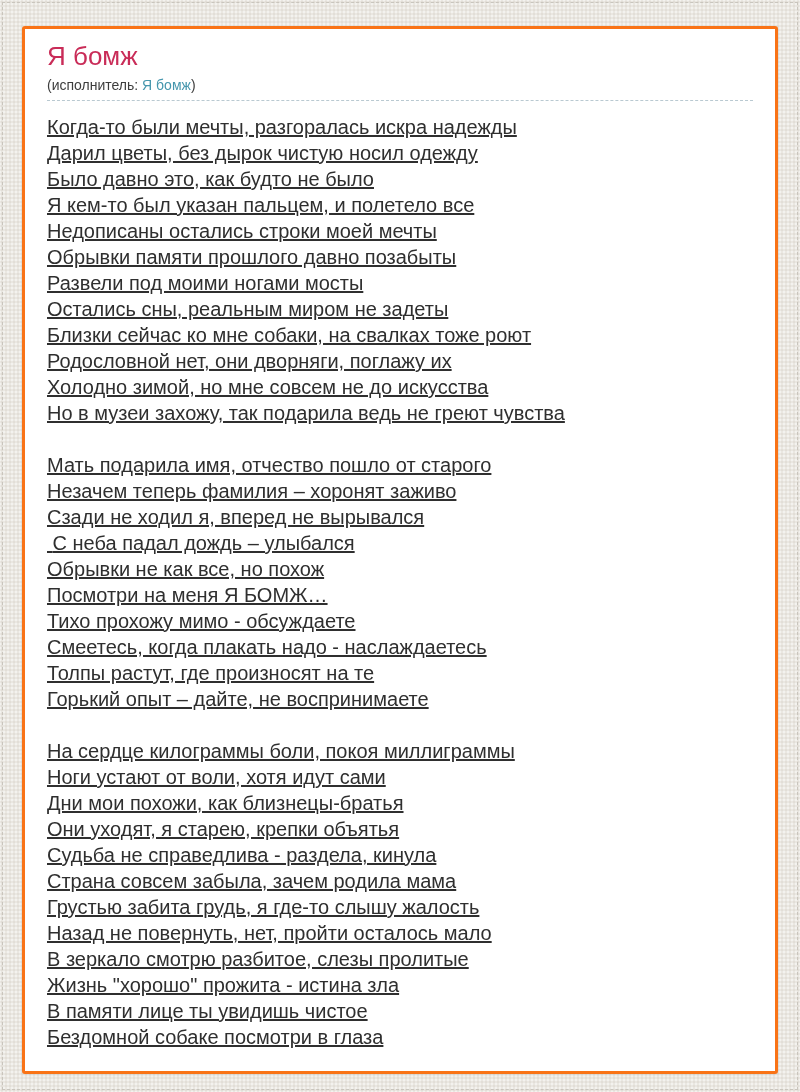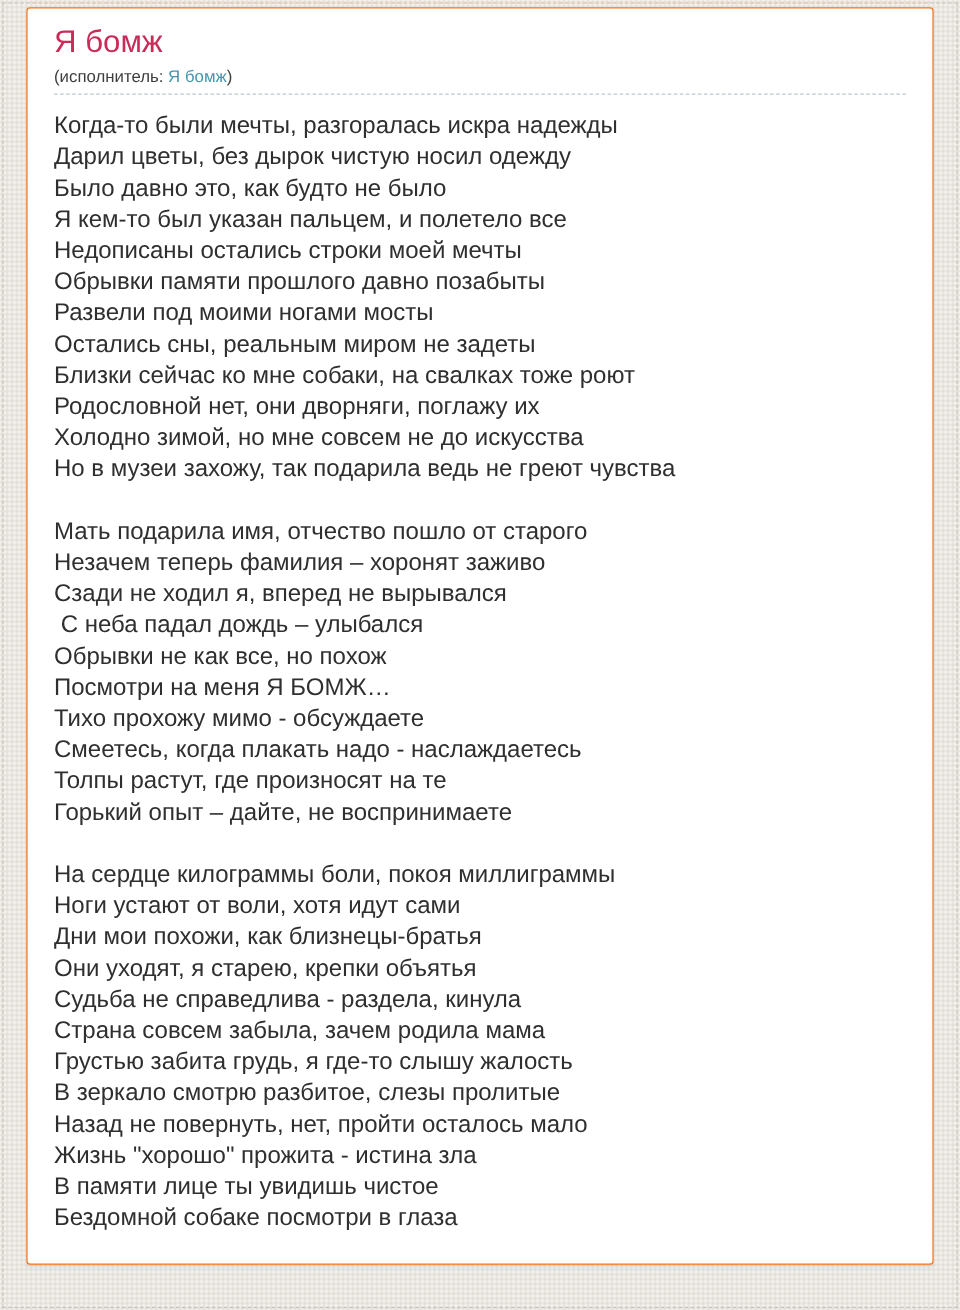--- a/index.html
+++ b/index.html
@@ -26,26 +26,26 @@
     position: absolute;
     left: 2px; top: 2px; right: 2px; bottom: 2px;
     border: 1px dashed #c9c5bd;
     pointer-events: none;
   }
 
   
   .card {
     position: absolute;
     left: 22px;
-    top: 6px;
+    top: 26px;
     width: 756px;
     height: 1048px;
     box-sizing: border-box;
     background: var(--card-bg, #ffffff);
-    border: 1px solid #f97316;
+    border: 3px solid #f97316;
     border-radius: 3px;
     box-shadow: 0 1px 3px rgba(0, 0, 0, 0.08);
     padding: 12px 22px 30px 22px;
   }
 
   .header {
     border-bottom: 1px dashed var(--separator-color, #b9c9d1);
     padding-bottom: 5px;
   }
 
@@ -73,20 +73,21 @@
   .lyrics {
     margin-top: 13px;
     font-size: 20px;
     line-height: 26px;
     color: var(--lyrics-color, #2f2f2f);
   }
 
   .lyric-line {
     min-height: 26px;
     white-space: pre-wrap;
+    text-decoration: underline;
   }
 </style>
 </head>
 <body>
 
 <div class="page-frame"></div>
 
 <div class="card">
   <div class="header">
     <h1 class="song-title">Я бомж</h1>
@@ -118,19 +119,19 @@
       <div class="lyric-line">Толпы растут, где произносят на те</div>
       <div class="lyric-line">Горький опыт – дайте, не воспринимаете</div>
       <div class="lyric-line"></div>
       <div class="lyric-line">На сердце килограммы боли, покоя миллиграммы</div>
       <div class="lyric-line">Ноги устают от воли, хотя идут сами</div>
       <div class="lyric-line">Дни мои похожи, как близнецы-братья</div>
       <div class="lyric-line">Они уходят, я старею, крепки объятья</div>
       <div class="lyric-line">Судьба не справедлива - раздела, кинула</div>
       <div class="lyric-line">Страна совсем забыла, зачем родила мама</div>
       <div class="lyric-line">Грустью забита грудь, я где-то слышу жалость</div>
+      <div class="lyric-line">Назад не повернуть, нет, пройти осталось мало</div>
       <div class="lyric-line">В зеркало смотрю разбитое, слезы пролитые</div>
-      <div class="lyric-line">Назад не повернуть, нет, пройти осталось мало</div>
       <div class="lyric-line">Жизнь "хорошо" прожита - истина зла</div>
       <div class="lyric-line">В памяти лице ты увидишь чистое</div>
       <div class="lyric-line">Бездомной собаке посмотри в глаза</div>
     </div>
 </div>
 
 </body></html>

